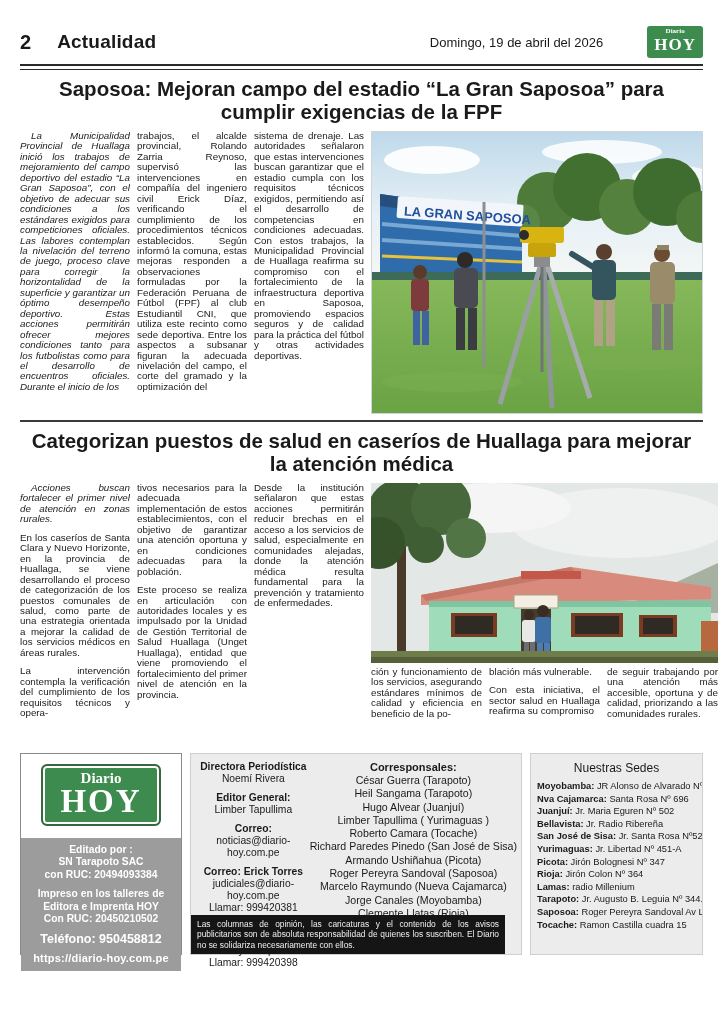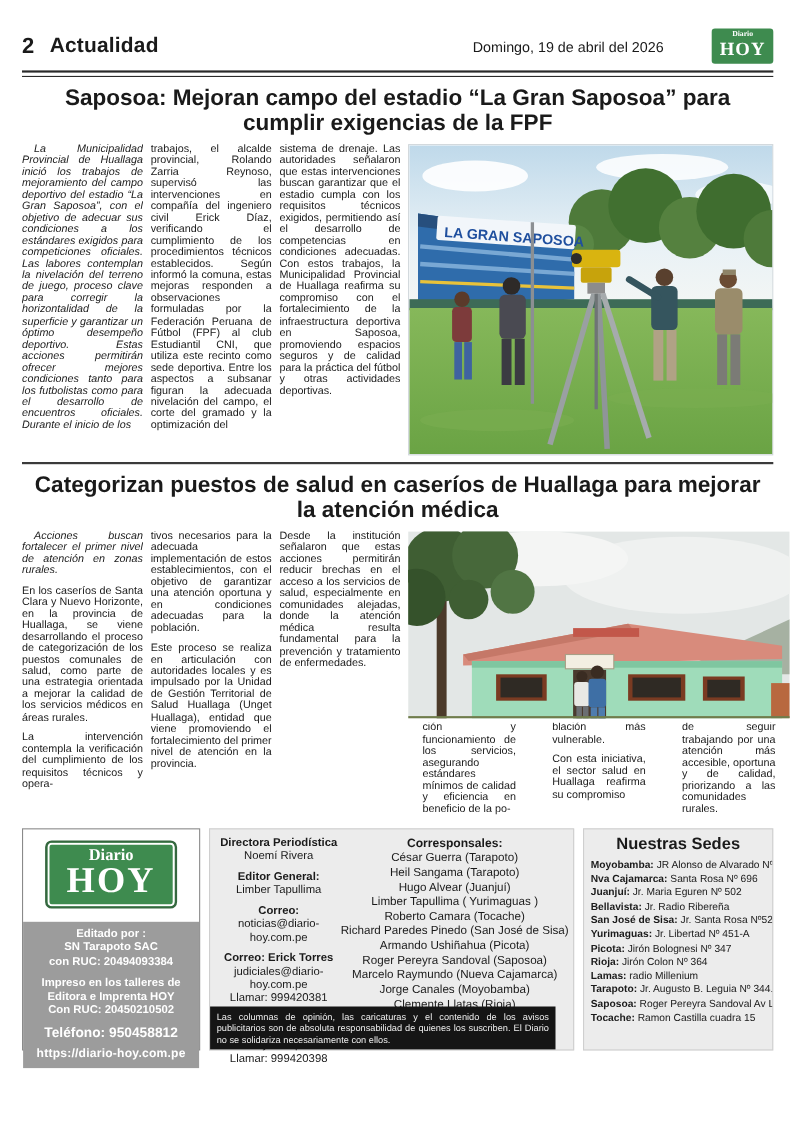--- a/index.html
+++ b/index.html
@@ -1,42 +1,42 @@
 <!DOCTYPE html>
 <html><head>
 <meta charset="utf-8">
 <style>
   html,body{margin:0;padding:0;background:#fff;}
   .page{width:723px;height:1024px;position:relative;overflow:hidden;background:#fff;
         font-family:"Liberation Sans",sans-serif;color:#1a1a1a;}
   
   .hdr{display:flex;align-items:center;padding:26px 20px 4px 20px;}
   .hdr-num{font-size:20px;font-weight:bold;}
-  .hdr-section{font-size:19px;font-weight:bold;margin-left:14px;letter-spacing:.2px;}
+  .hdr-section{font-size:19px;font-weight:bold;margin-left:26px;letter-spacing:.2px;}
   .hdr-date{margin-left:auto;margin-right:44px;font-size:13px;padding-left:31px;}
   .logo-sm{background:#3e8b4f;border-radius:3px;padding:1px 7px 3px;text-align:center;line-height:1;}
   .logo-sm .t{font:bold 7px "Liberation Serif",serif;color:#fff;}
   .logo-sm .m{font:bold 17px "Liberation Serif",serif;color:#fff;letter-spacing:1px;}
   .rule2{margin:2px 20px 0;height:3px;border-top:2px solid #2a2a2a;border-bottom:1px solid #2a2a2a;}
   
   .headline{text-align:center;font-weight:bold;font-size:20.5px;line-height:23px;margin:7px 30px 6px;}
   .rule1{margin:6px 20px 2px;border-top:2px solid #3a3a3a;}
   
   .a1-body{display:flex;gap:7px;padding:2px 20px 0;height:283px;}
   .ncol{width:110px;flex:0 0 110px;font-size:9.8px;line-height:10.45px;text-align:justify;overflow:hidden;}
   .ncol p{margin:0 0 8px;}
   .indent{text-indent:11px;font-style:italic;}
   .photo1{flex:1;height:281px;border:1px solid #cfd6da;overflow:hidden;}
   
   .a2-body{display:flex;gap:7px;padding:2px 20px 0;height:266px;}
   .a2-right{flex:1;display:flex;flex-direction:column;}
   .photo2{height:180px;overflow:hidden;}
   .a2-cont{display:flex;gap:7px;margin-top:4px;flex:1;}
   .ccol{flex:1;font-size:9.8px;line-height:10.45px;text-align:justify;overflow:hidden;}
-  .ccol p{margin:0 13px 8px;}
+  .ccol p{margin:0 0 8px;}
   
   .footer{display:flex;gap:8px;padding:4px 20px 0;height:202px;}
   .brandbox{width:160px;flex:0 0 160px;border:1px solid #8a8a8a;display:flex;flex-direction:column;background:#fff;}
   .logo-big-wrap{padding:10px 14px 12px;text-align:center;}
   .logo-big{background:#3e8b4f;border:2px solid #35683f;border-radius:6px;box-shadow:inset 0 0 0 2px #fff;
             padding:4px 6px 7px;display:inline-block;min-width:104px;}
   .logo-big .t{font:bold 15px "Liberation Serif",serif;color:#fff;}
   .logo-big .m{font:bold 33px "Liberation Serif",serif;color:#fff;letter-spacing:2px;line-height:.9;}
   .graybox{background:#9c9c9c;color:#fff;flex:1;text-align:center;font-weight:bold;
            font-size:10.3px;line-height:12.5px;padding:6px 4px;}
@@ -48,21 +48,21 @@
   .staffcol{width:152px;text-align:center;}
   .staff-item{margin-bottom:7px;}
   .staff-role{font-weight:bold;font-size:10.3px;line-height:12px;}
   .staff-name,.staff-extra{font-size:10.3px;line-height:12px;}
   .corrcol{flex:1;text-align:center;}
   .corr-title{font-weight:bold;font-size:11px;line-height:13px;}
   .corr-item{font-size:10.6px;line-height:13.3px;white-space:nowrap;}
   .disclaimer{position:absolute;left:0;right:16px;bottom:0;background:#151515;color:#f0f0f0;
               font-size:8.4px;line-height:10.5px;padding:4px 6px;text-align:justify;}
   .sedesbox{flex:1;background:#ececec;border:1px solid #cfcfcf;padding:4px 6px;box-sizing:border-box;overflow:hidden;}
-  .sedes-title{text-align:center;font-weight:bold;font-size:15px;line-height:16px;margin:2px 0 4px;}
+  .sedes-title{text-align:center;font-weight:normal;font-size:12px;line-height:16px;margin:2px 0 4px;}
   .sede{font-size:9.3px;line-height:12.6px;white-space:nowrap;}
   .sede-city{font-weight:bold;}
   
   .banner{margin:12px 20px 0;background:#4cb050;height:46px;display:flex;align-items:center;justify-content:center;}
   .banner span{font-family:"DejaVu Serif",serif;font-weight:bold;font-size:25px;color:#fff;letter-spacing:.5px;}
 </style>
 </head>
 <body>
 
 <div class="page">

